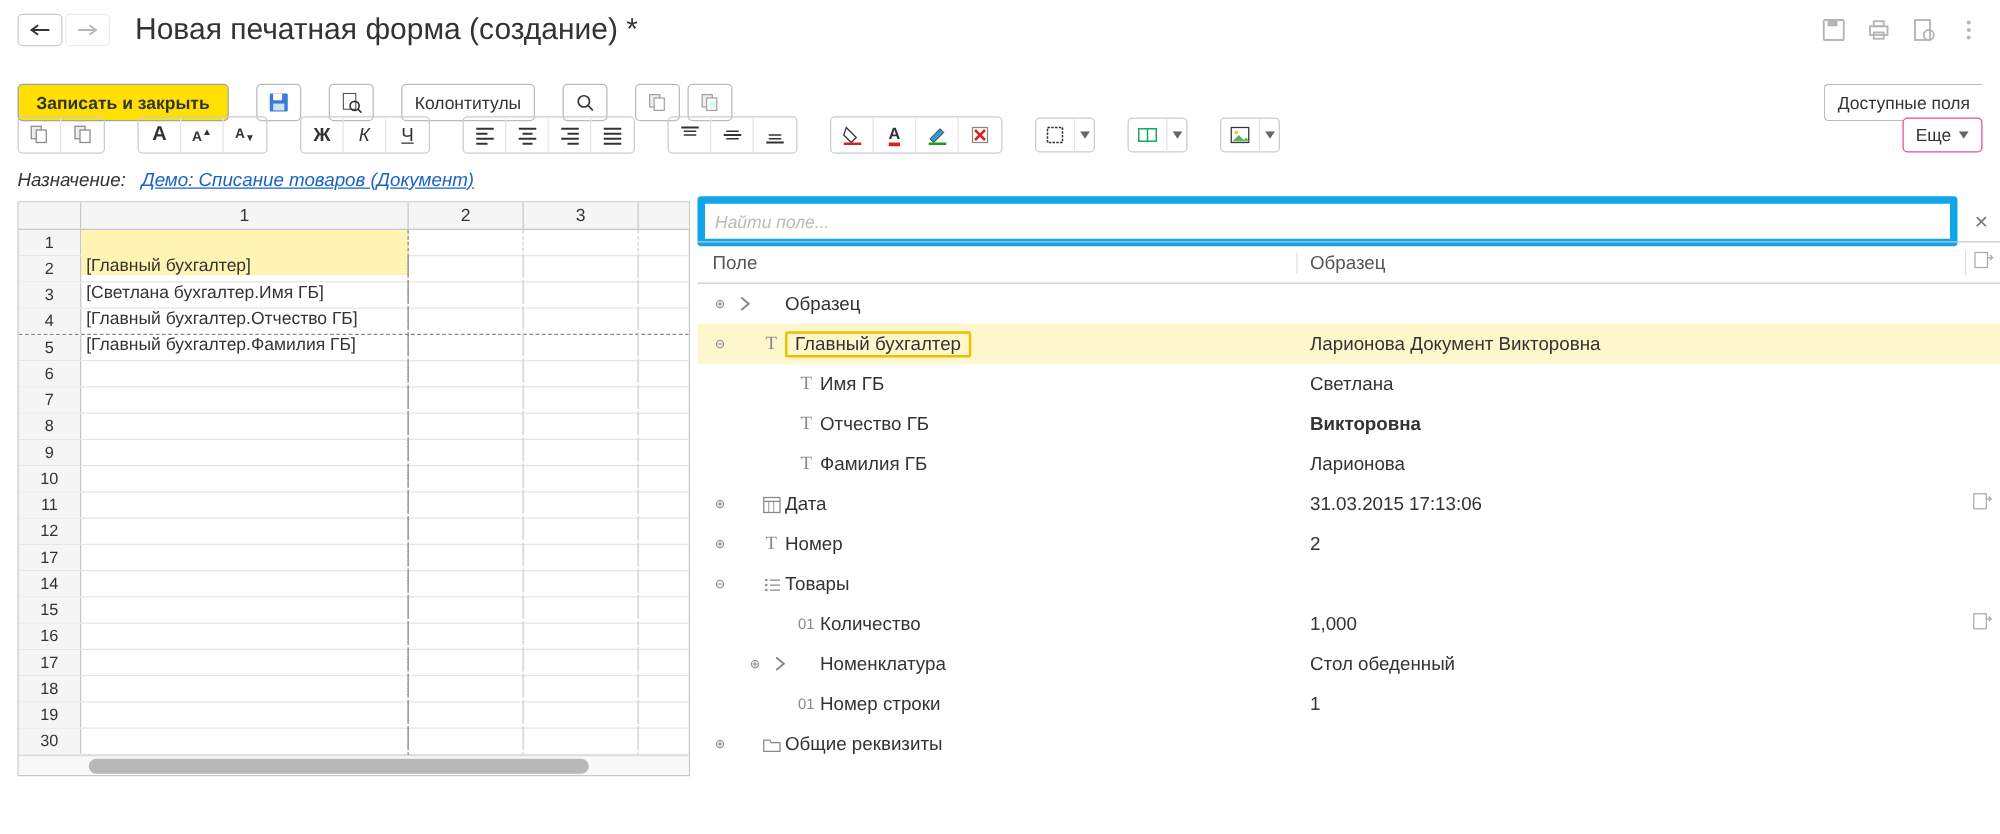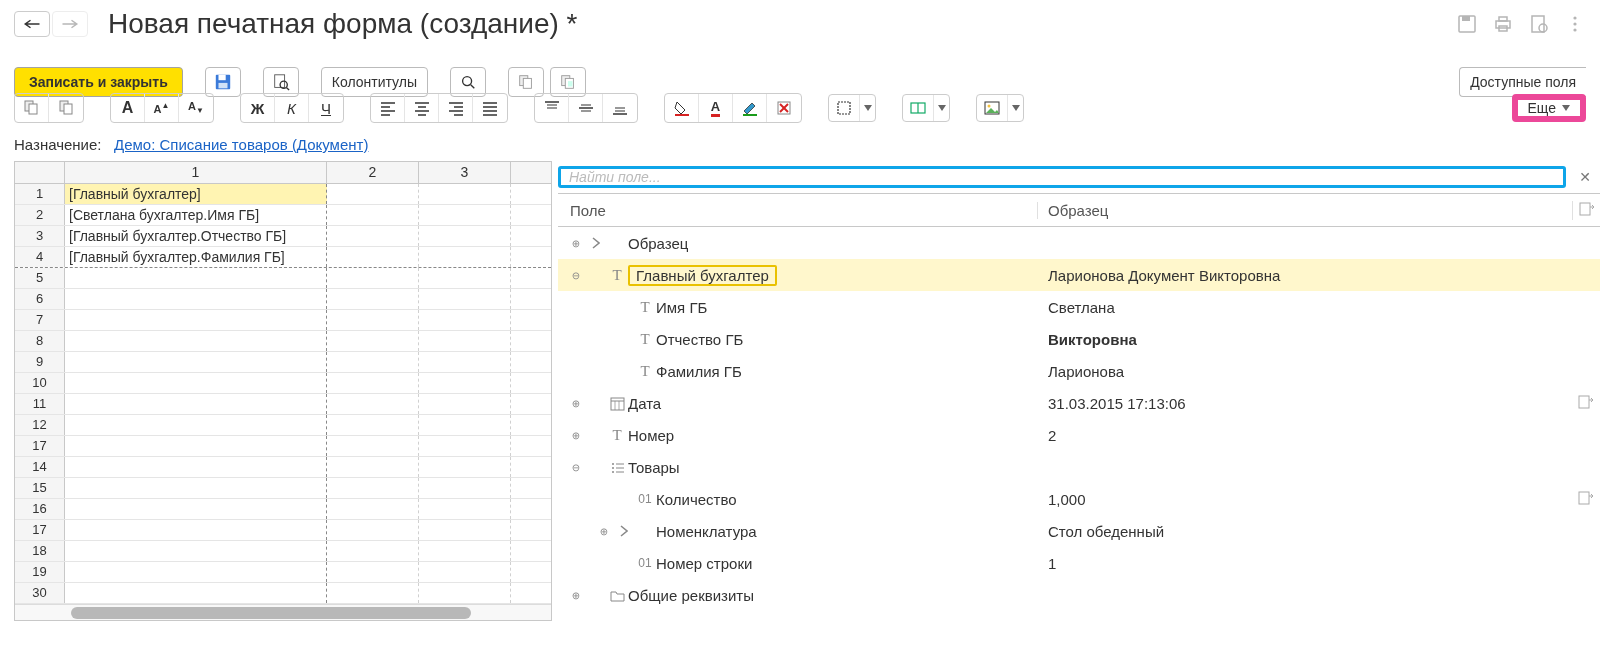--- a/index.html
+++ b/index.html
@@ -24,21 +24,21 @@
 .nav-btns { display: flex; gap: 2px; margin-right: 20px; }
 .nav-btn {
   width: 36px; height: 26px;
   border: 1px solid #ccc; border-radius: 4px;
   background: #fff;
   display: flex; align-items: center; justify-content: center;
   cursor: pointer;
 }
 .nav-btn svg { width: 18px; height: 12px; }
 .title {
-  font-size: 28px;
+  font-size: 24px;
   flex: 1;
 }
 .right-icons { display: flex; gap: 14px; align-items: center; }
 .right-icon { width: 22px; height: 22px; color: #b5b5b5; display:flex; align-items:center; justify-content:center; cursor:pointer; }
 .right-icon svg { width: 20px; height: 20px; }
 
 
 .toolbar1 {
   display: flex;
   align-items: center;
@@ -92,34 +92,35 @@
 .btn-group .seg svg { width: 18px; height: 18px; }
 .gap { width: 18px; }
 .btn-drop {
   display:flex; align-items:center; border:1px solid #ccc; border-radius:4px;
   height:28px; cursor:pointer;
 }
 .btn-drop .main { width:30px; display:flex; align-items:center; justify-content:center; }
 .btn-drop .arr  { width:16px; display:flex; align-items:center; justify-content:center; border-left:1px solid #e5e5e5; height:100%;}
 .btn-more {
   height: 28px;
-  border: 6px solid #ec4899;
+  border: 1px solid #ec4899;
   border-radius: 4px;
   background: #fff;
   display: flex; align-items: center;
   padding: 0 10px;
   cursor: pointer;
   margin-left: auto;
   gap: 6px;
 }
 
 
 .assignment {
   padding: 4px 14px 8px 14px;
   font-size: 15px;
+  font-style: italic;
 }
 .assignment a { color: #1a63c6; text-decoration: underline; }
 
 
 .split {
   display: flex;
   height: 480px;
 }
 .left-pane {
   width: 552px;
@@ -171,21 +172,21 @@
 .rowhdr {
   width: 50px;
   border-right: 1px solid #c8c8c8;
   background: #f5f5f5;
   font-size: 13px;
   text-align: center;
   line-height: 20px;
 }
 .cell {
   border-right: 1px dashed #d0d0d0;
-  padding: 0 4px;
+  padding: 18px 4px;
   line-height: 20px;
   font-size: 14px;
   overflow: hidden;
   white-space: nowrap;
 }
 .cell.c1 { width: 262px; }
 .cell.c2 { width: 92px; }
 .cell.c3 { width: 92px; }
 .cell.hl { background: #fff4b2; }
 
@@ -208,22 +209,22 @@
 }
 
 
 .search-row {
   display:flex; gap:6px; align-items:center;
   padding-right: 2px;
   height: 32px;
 }
 .search-input {
   flex: 1;
-  height: 22px;
-  border: 3px solid #0ea5e9;
+  height: 40px;
+  border: 6px solid #0ea5e9;
   border-radius: 3px;
   padding: 0 8px;
   font-size: 14px;
   color: #777;
 }
 .search-input::placeholder { color: #bbb; font-style: italic; }
 .close-x {
   width: 26px; height: 26px;
   display:flex; align-items:center; justify-content:center;
   color:#777; cursor:pointer;

